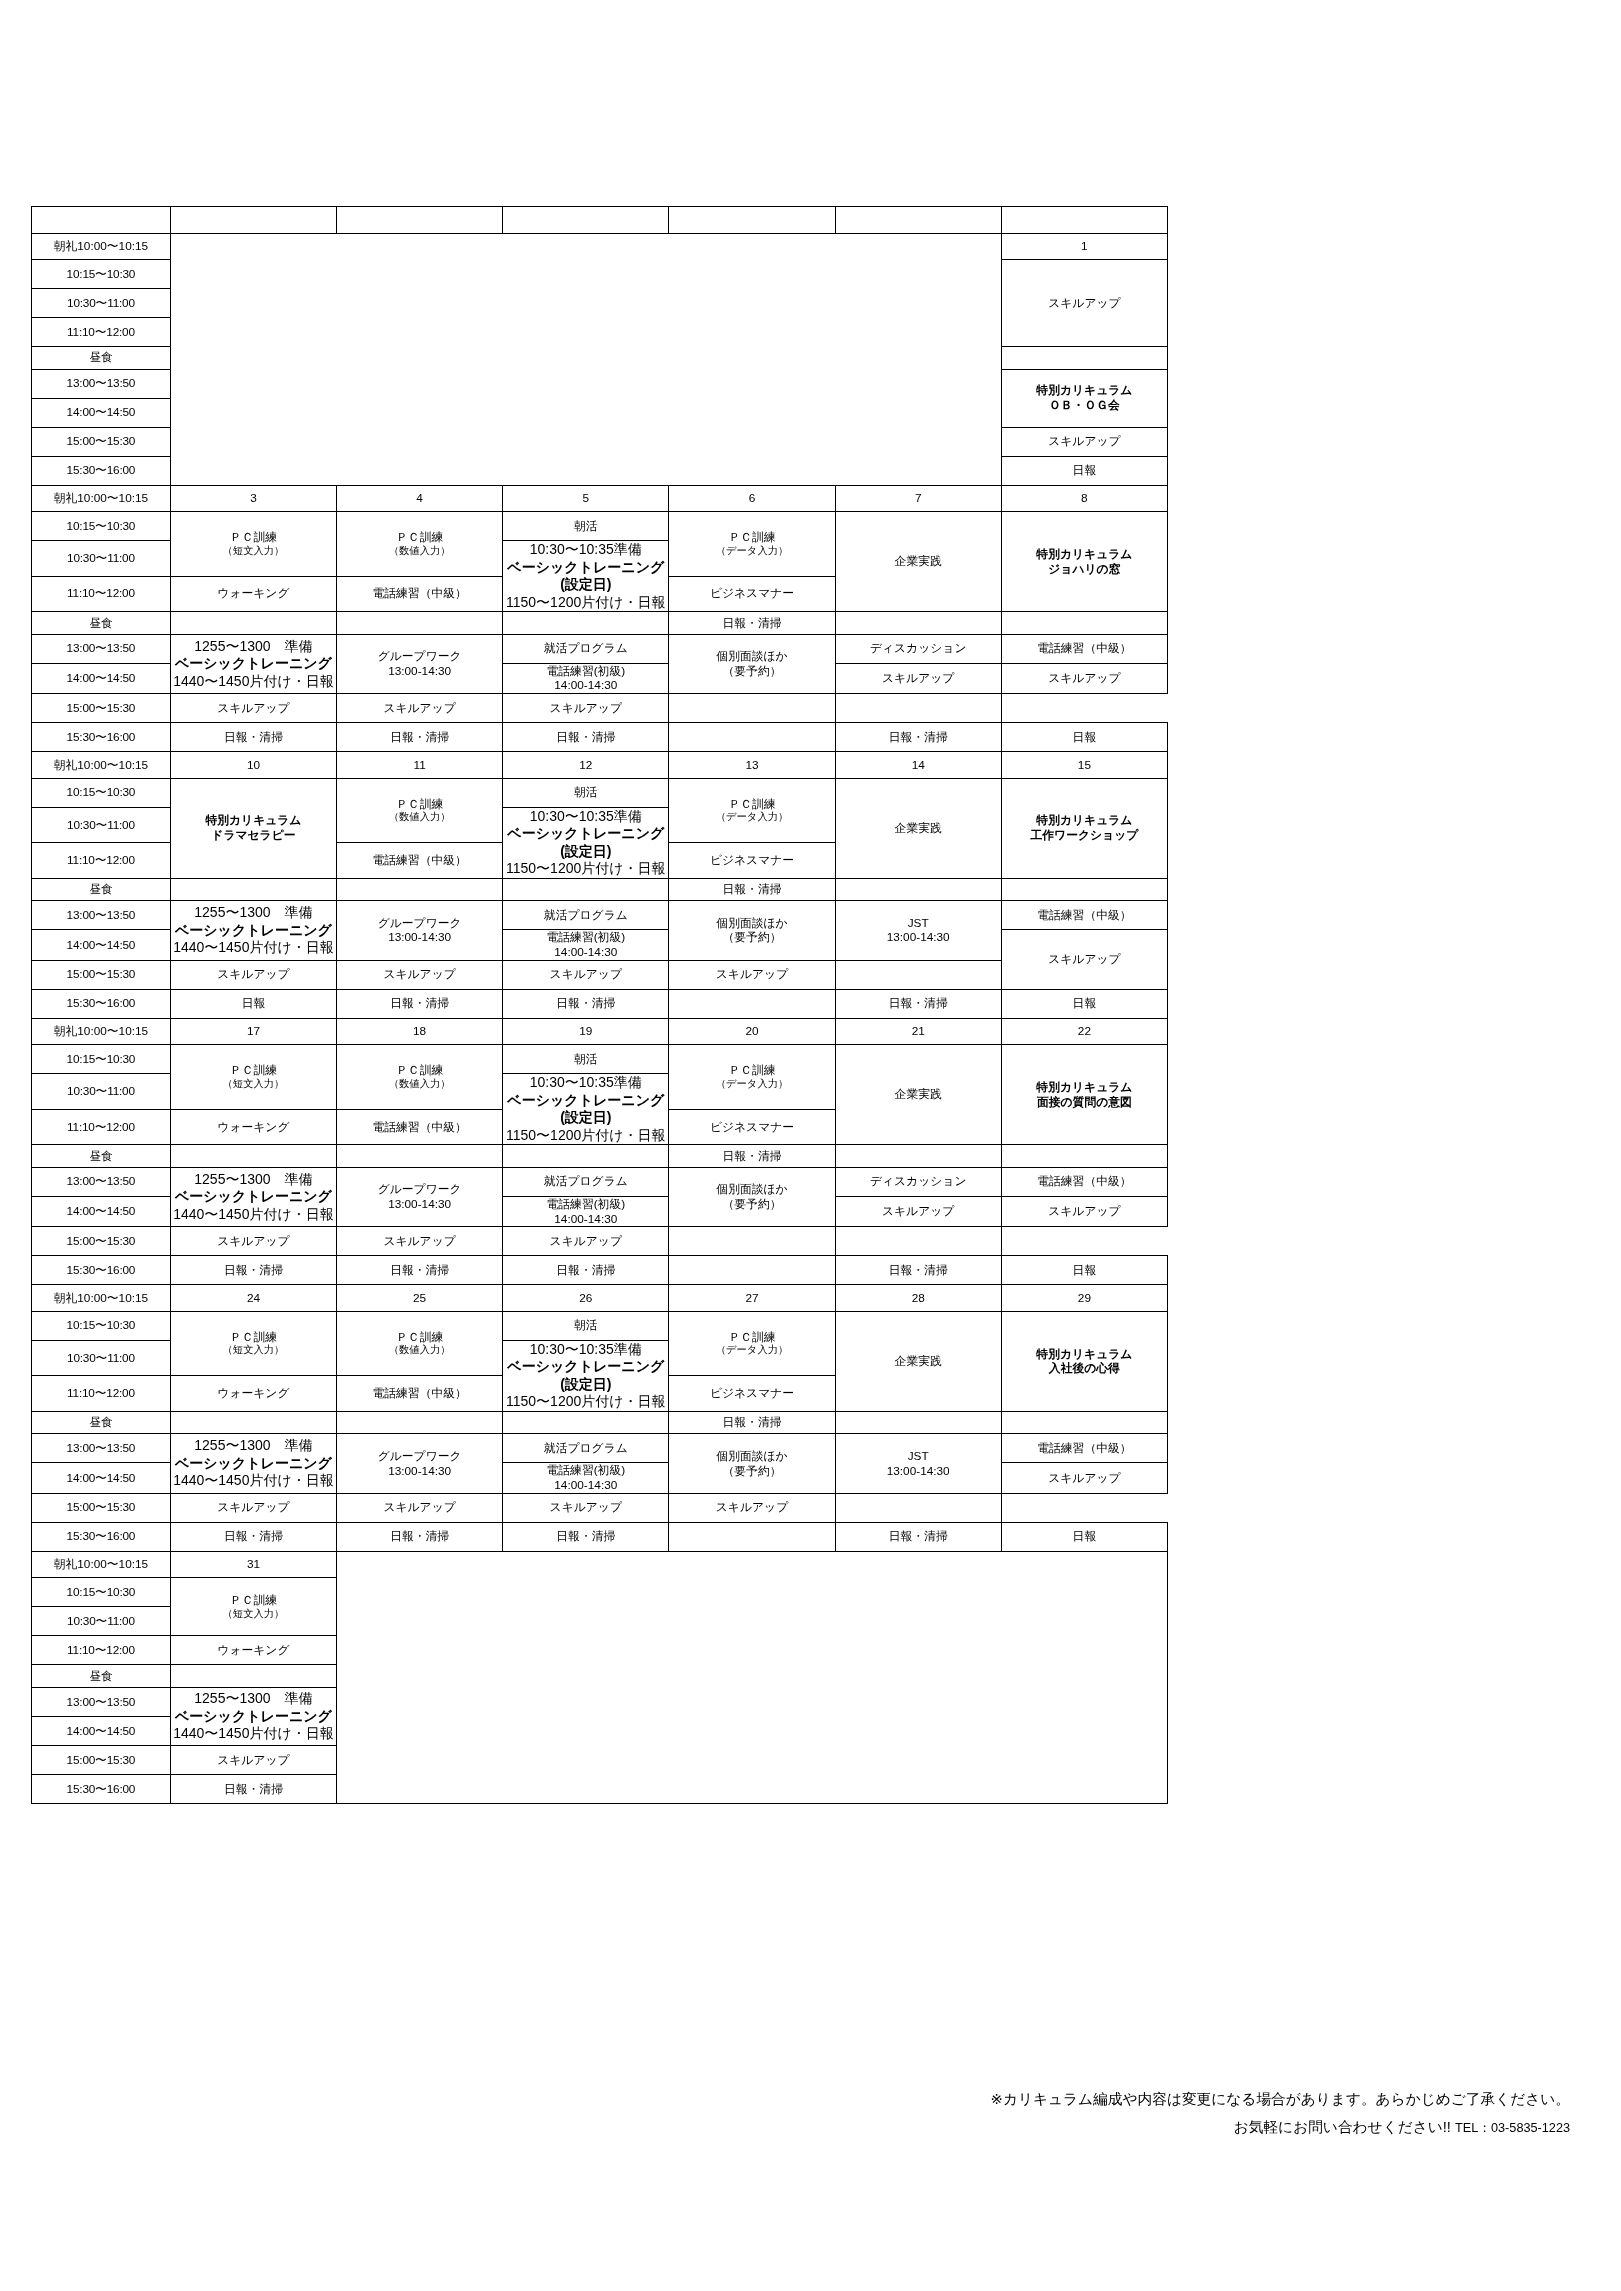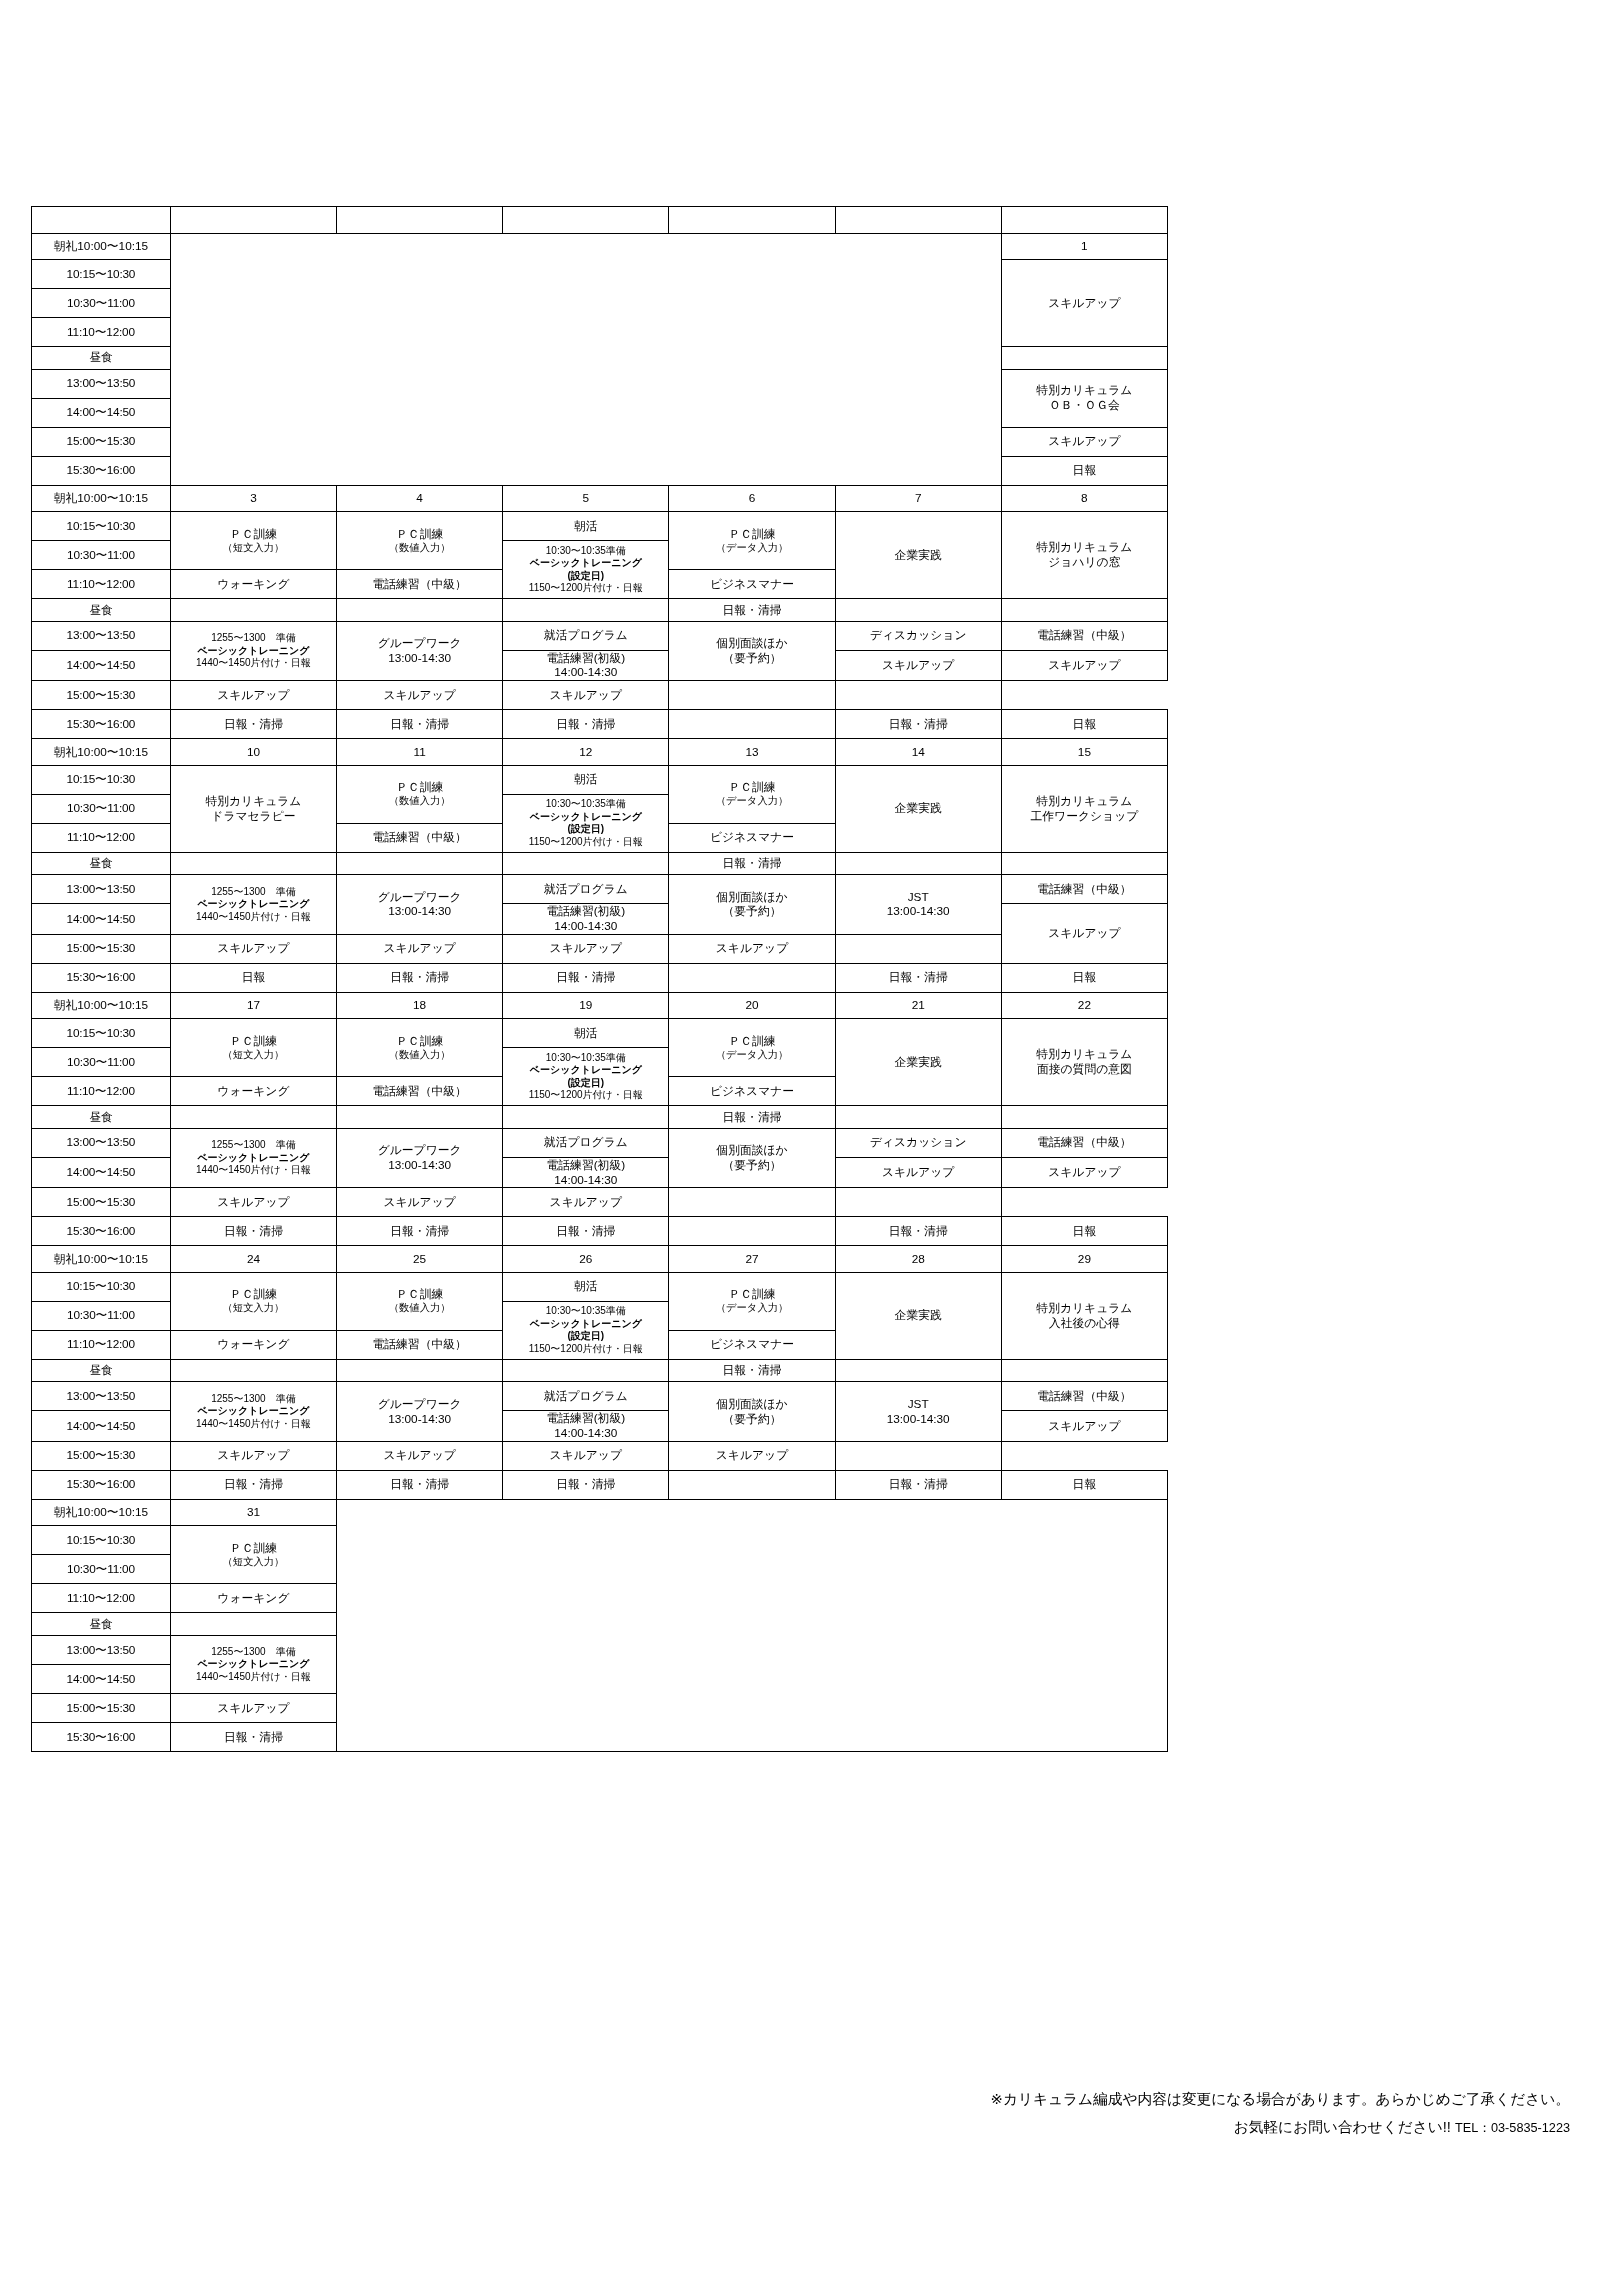--- a/index.html
+++ b/index.html
@@ -53,23 +53,23 @@
   td.timehdr{background:#e8e8e8;font-size:10.8px;}
   td.lunch{
     background:#d9d9d9;font-size:11.8px;height:21.6px;
     background-image:repeating-linear-gradient(45deg,#cfcfcf 0 2px,#ffffff 2px 3.9px);
   }
   td.hatch{
     background-image:repeating-linear-gradient(45deg,#cfcfcf 0 2px,#ffffff 2px 3.9px);
     font-size:11.8px;
   }
   td.empty{background:#fff;}
-  td.bold{font-weight:normal;font-size:13.2px;margin-left:35px;}
+  td.bold{font-weight:bold;font-size:13.2px;margin-left:35px;}
   .sub{font-size:10.3px;}
-  .xs{font-size:10px;}
+  .xs{font-size:14px;}
   .b{font-weight:bold;}
 
   
   .footer{
     position:absolute;right:51px;top:2086px;
     text-align:right;font-size:14.7px;line-height:1.9;
   }
   .footer .ln2{font-size:14.7px;}
   .footer .tel{font-size:12.7px;}
 </style>

